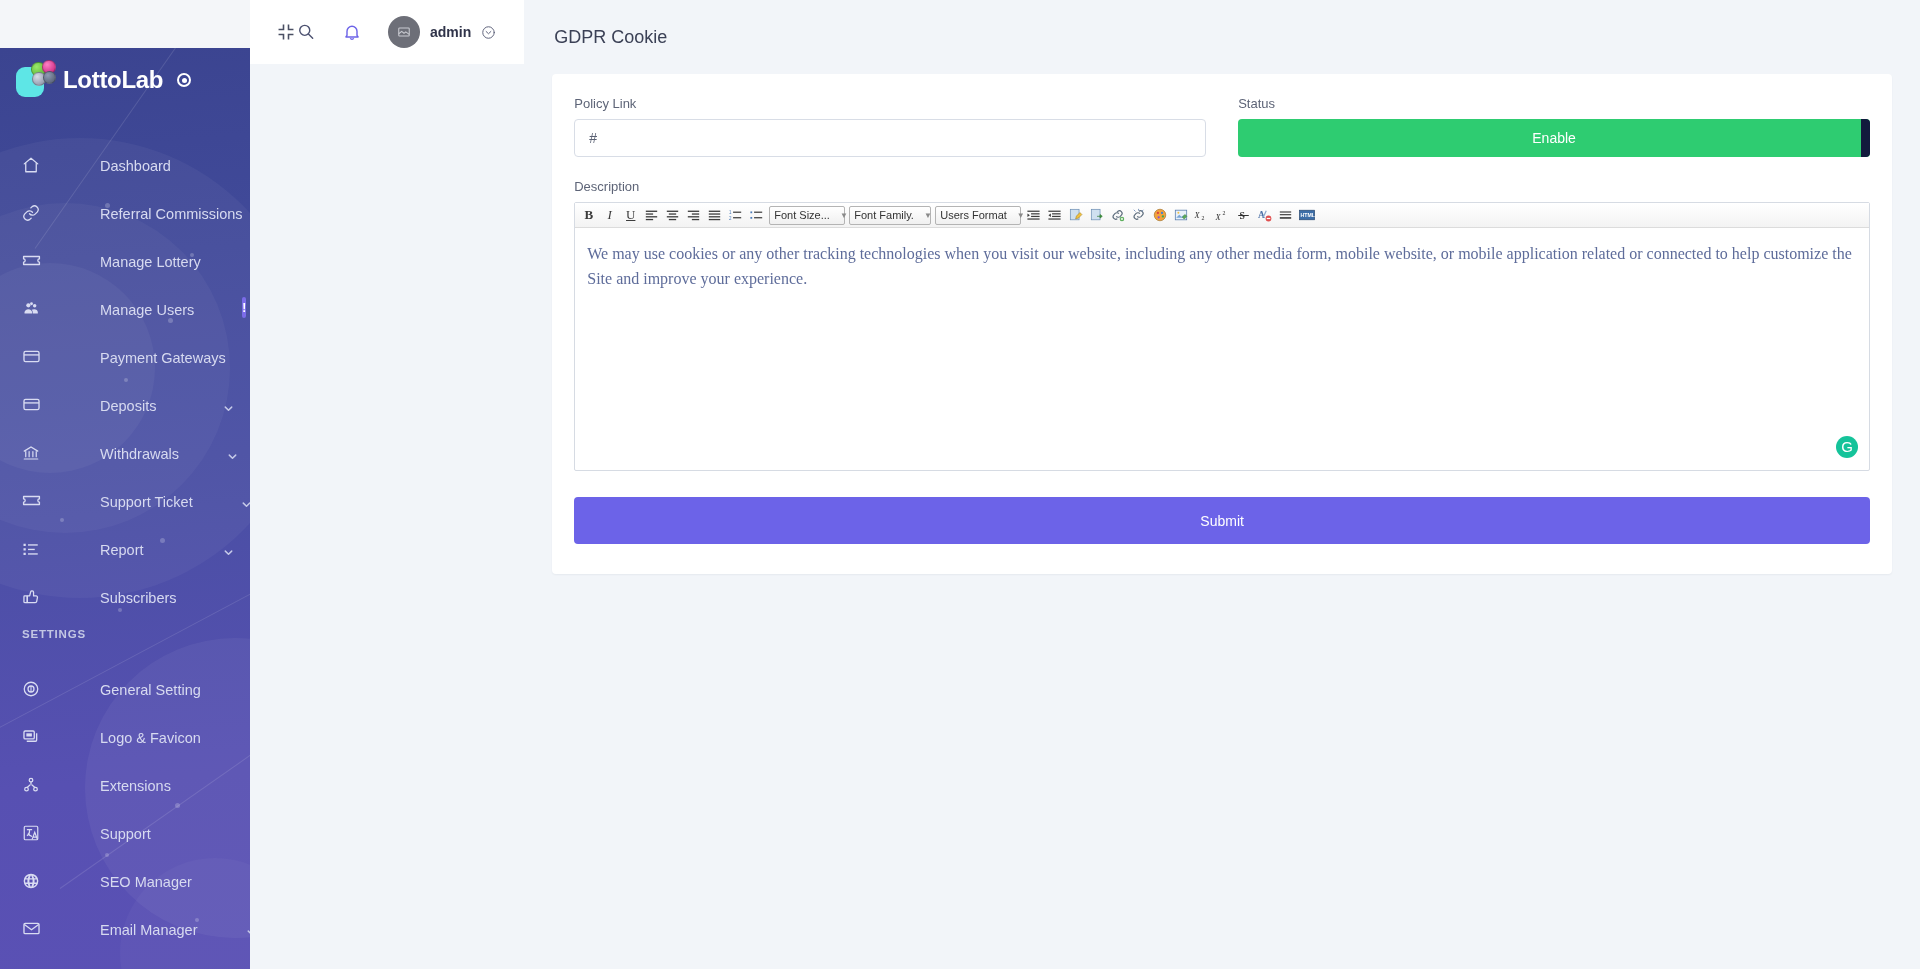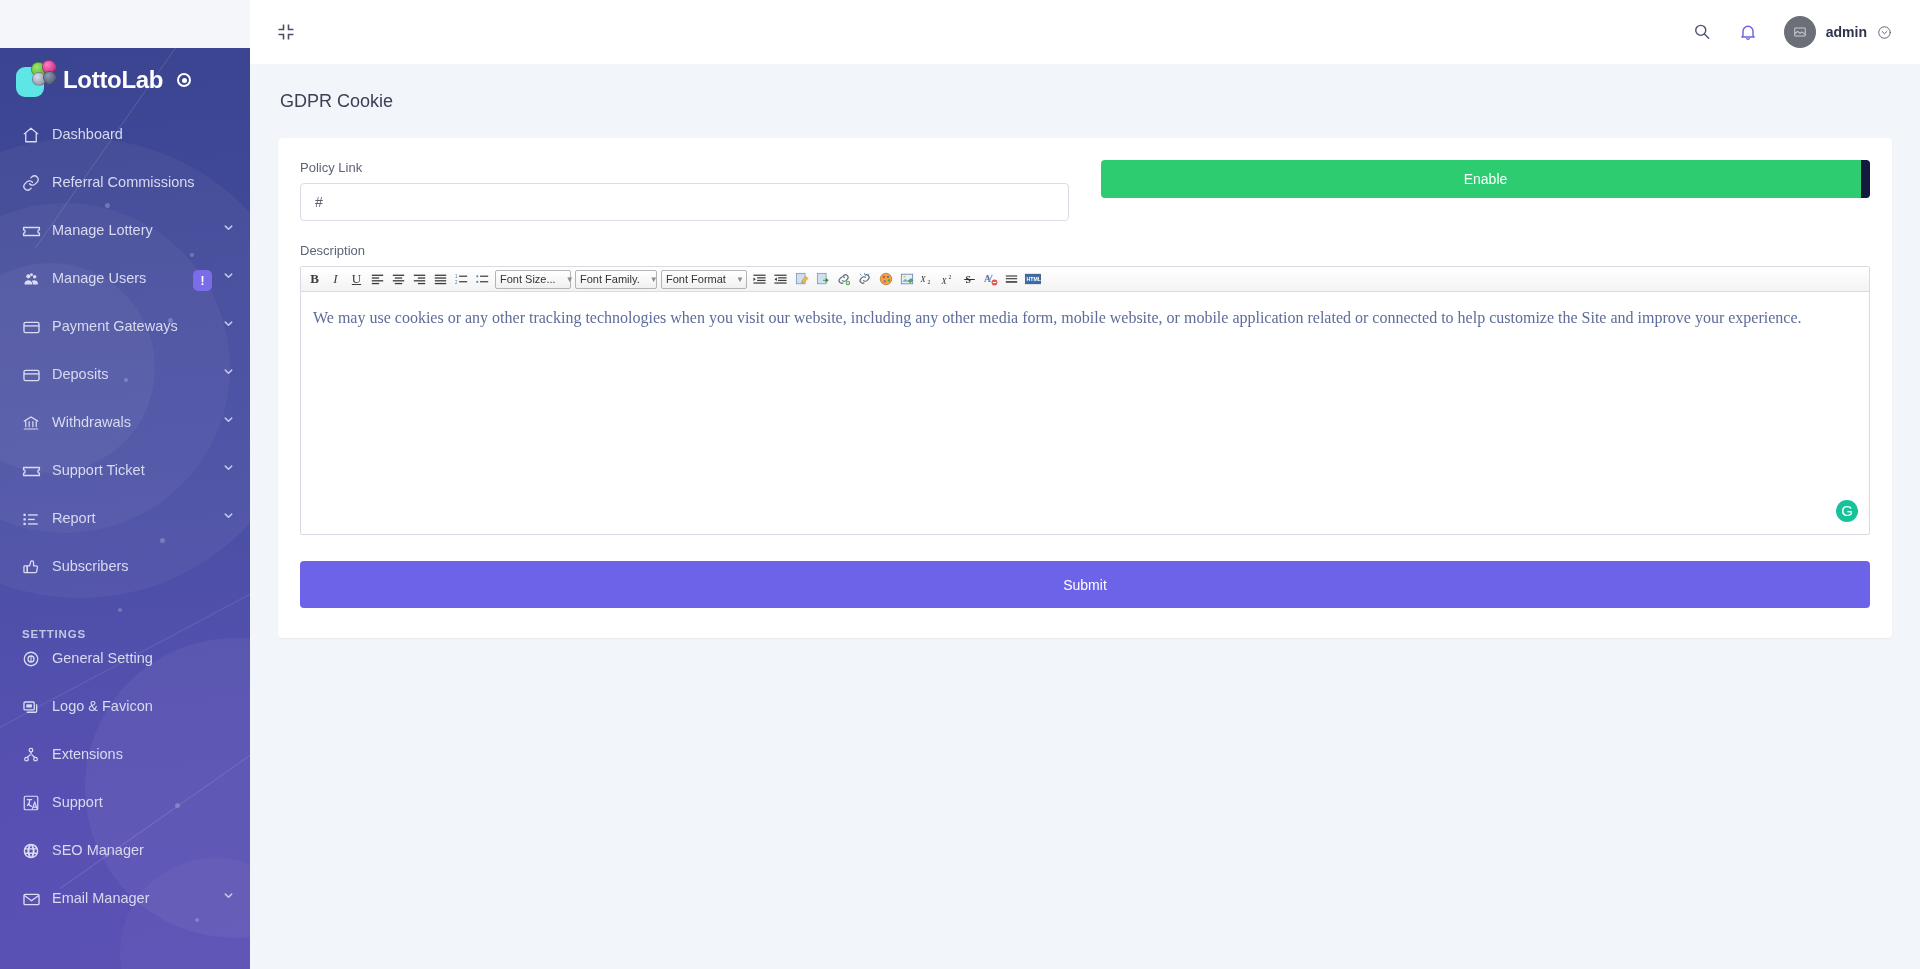--- a/index.html
+++ b/index.html
@@ -47,41 +47,41 @@
     color: #ffffff; font-size: 24px; font-weight: bold; letter-spacing: -0.3px;
   }
   .brand-dot-ic {
     width: 14px; height: 14px; border-radius: 50%; border: 2px solid #ffffff;
     display: flex; align-items: center; justify-content: center; margin-left: 7px;
   }
   .brand-dot-ic i { width: 5px; height: 5px; border-radius: 50%; background: #fff; display: block; }
 
   .nav { position: relative; z-index: 3; padding-top: 14px; }
   .nav-item {
-    display: flex; align-items: flex-start; height: 48px; padding: 0 16px 0 22px;
-    cursor: pointer; position: relative;
+    display: flex; align-items: flex-end; height: 48px; padding: 0 16px 0 22px;
+    cursor: pointer; position: relative; gap: 48px;
   }
   .nav-ic { width: 30px; flex: 0 0 30px; display: flex; align-items: center; color: #d9dcf2; }
   .nav-ic svg { display: block; }
   .nav-lbl {
     color: #d7daf0; font-size: 14.5px; flex: 1 1 auto; white-space: nowrap;
   }
   .nav-badge {
     width: 19px; height: 21px; background: #7b6ce8; border-radius: 5px;
     color: #fff; font-size: 12px; font-weight: bold;
     display: flex; align-items: center; justify-content: center; margin-right: 11px;
   }
   .caret { color: #c6cae8; display: flex; align-items: center; }
   .nav-sec {
     color: #c3c7e4; font-size: 11.5px; font-weight: bold; letter-spacing: 0.8px;
     padding: 22px 0 10px 22px; position: relative; z-index: 3;
   }
 
   
-  .main { flex: 1 1 auto; height: 969px; display: flex; flex-direction: column; background: #f2f5f9; min-width: 0; }
+  .main { flex: 1 1 auto; height: 969px; display: flex; flex-direction: row; background: #f2f5f9; min-width: 0; }
   .topbar {
     height: 64px; background: #ffffff; display: flex; align-items: center;
     padding: 0 28px 0 26px; flex: 0 0 64px;
   }
   .collapse-btn { cursor: pointer; color: #4a4f63; display: flex; }
   .topbar-right { margin-left: auto; display: flex; align-items: center; gap: 26px; }
   .tb-icon { cursor: pointer; display: flex; align-items: center; }
   .avatar {
     width: 32px; height: 32px; border-radius: 50%; background: #6d6f78;
     display: flex; align-items: center; justify-content: center; color: #c9cbd1;
@@ -464,20 +464,21 @@
     <div class="content">
       <h1 class="page-title">GDPR Cookie</h1>
 
       <section class="card">
         <div class="row">
           <div class="col-left">
             <label class="f-label">Policy Link</label>
             <input class="f-input" type="text" value="#" style="">
           </div>
           <div class="col-right">
+            <label class="f-label">Status</label>
             <button class="toggle-btn">
               <span>Enable</span>
               <i class="toggle-knob"></i>
             </button>
           </div>
         </div>
 
         <div class="desc-block">
           <label class="f-label">Description</label>
 
@@ -538,21 +539,21 @@
 
               <div class="tb-sel fs">
                 <span class="lbl">Font Size...</span>
                 <span class="ar">▼</span>
               </div>
               <div class="tb-sel ff">
                 <span class="lbl">Font Family.</span>
                 <span class="ar">▼</span>
               </div>
               <div class="tb-sel fmt">
-                <span class="lbl">Font Format</span>
+                <span class="lbl">Users Format</span>
                 <span class="ar">▼</span>
               </div>
 
               <span class="tb-btn">
                 <svg width="13" height="13" viewBox="0 0 16 16" fill="#3c3c3c">
                     <rect x="0.5" y="2" width="15" height="1.5"></rect>
                     <rect x="5" y="5.2" width="10.5" height="1.5"></rect>
                     <rect x="5" y="8.4" width="10.5" height="1.5"></rect>
                     <rect x="0.5" y="11.6" width="15" height="1.5"></rect>
                     <path d="M0.5 5.5l3 2.2-3 2.2z"></path>

